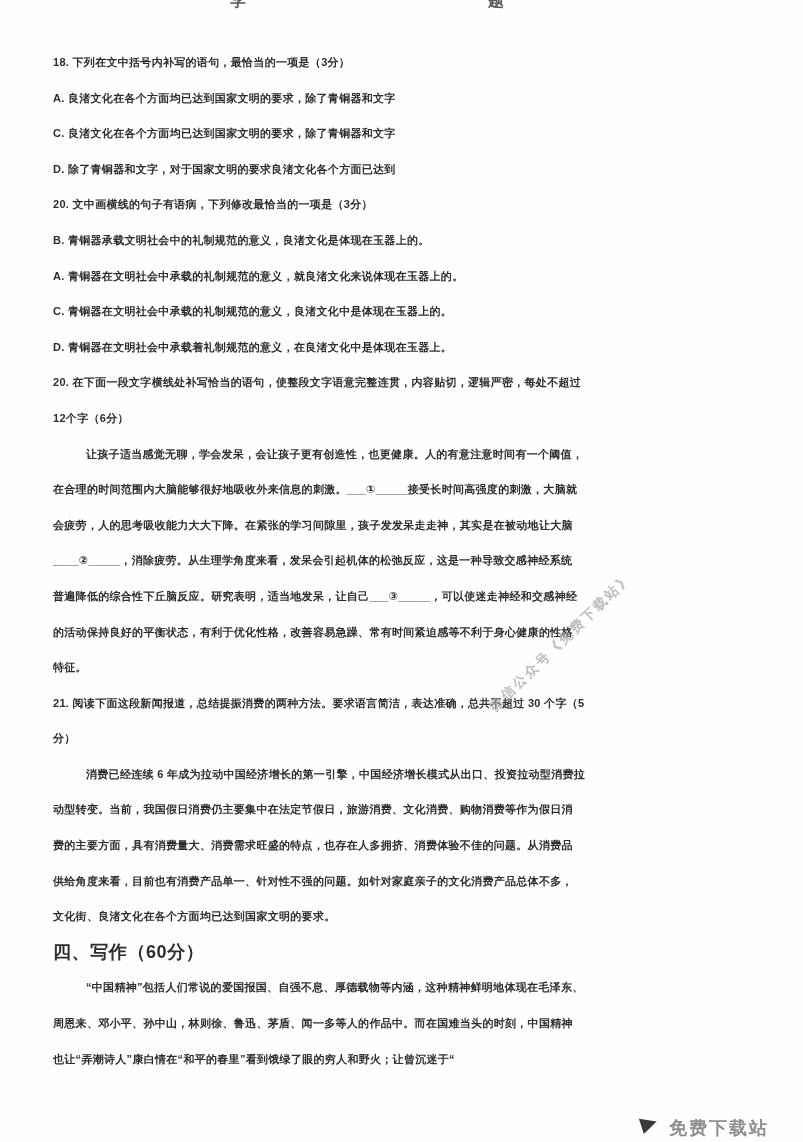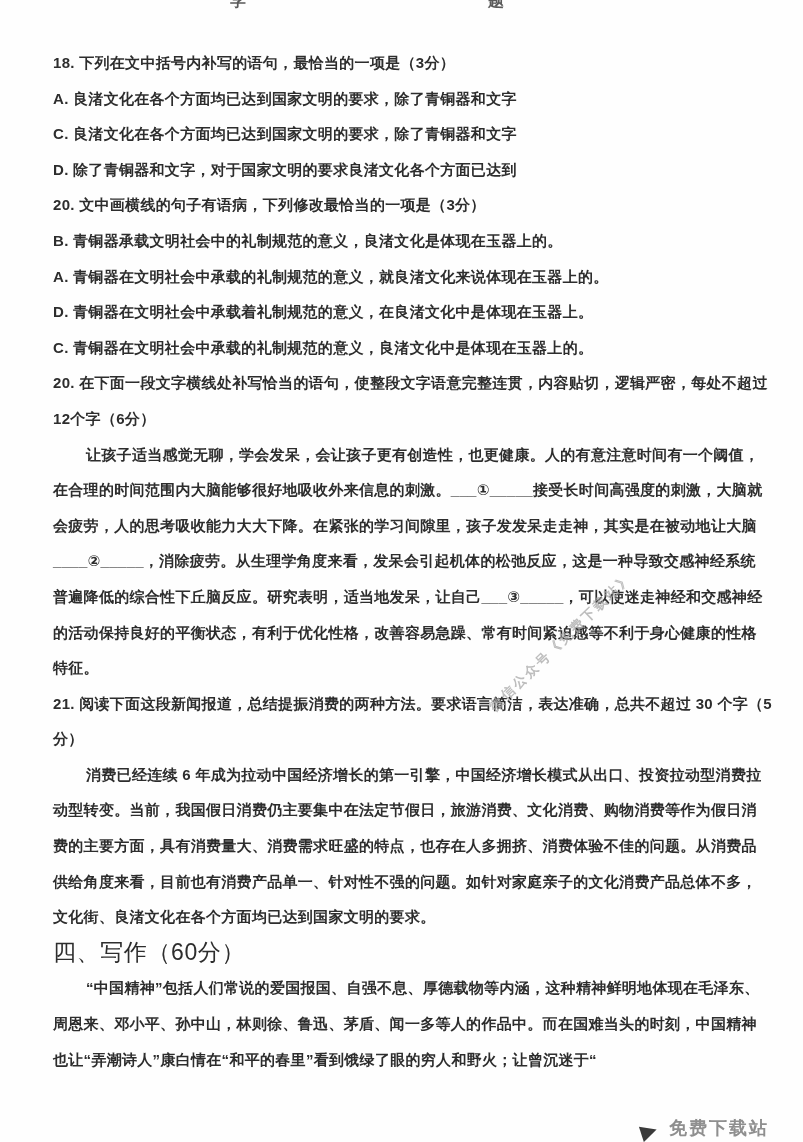--- a/index.html
+++ b/index.html
@@ -22,48 +22,48 @@
     overflow:hidden;
   }
   .top-frag {
     position:absolute; top:-9px;
     font-size:16px; font-weight:600; color:#5a5a5a;
   }
   .doc {
     position:absolute; left:53px; top:45px; width:700px;
   }
   .line {
-    font-size:15px;
+    font-size:11px;
     font-weight:600;
     line-height:35.6px;
     height:35.6px;
     white-space:nowrap;
     letter-spacing:0.3px;
     color:#2d2d2d;
   }
   .indent { padding-left:33px; }
-  .section { font-weight:400; font-size:23px; letter-spacing:0.6px; }
+  .section { font-weight:700; font-size:18px; letter-spacing:0.6px; }
   .watermark {
     position:absolute;
     left:492px; top:700px;
     width:260px;
     transform:rotate(-44deg);
     transform-origin:0 50%;
     font-size:13.5px;
     font-weight:600;
     letter-spacing:2.5px;
     color:#a8a8a8;
     opacity:0.75;
     white-space:nowrap;
     pointer-events:none;
   }
   .footer-logo {
     position:absolute;
     right:34px; bottom:2px;
-    display:flex; align-items:flex-end; gap:12px;margin-top:32px;
+    display:flex; align-items:flex-start; gap:12px;margin-top:32px;
   }
   .pointer-icon {
     width:0; height:0;
     border-left:16px solid #3a3a3a;
     border-top:8px solid transparent;
     border-bottom:8px solid transparent;
     transform:rotate(-18deg);
     display:inline-block;
   }
   .site-label {
@@ -84,22 +84,22 @@
   </div>
 
   <div class="doc">
     <div class="line">18. 下列在文中括号内补写的语句，最恰当的一项是（3分）</div>
     <div class="line">A. 良渚文化在各个方面均已达到国家文明的要求，除了青铜器和文字</div>
     <div class="line">C. 良渚文化在各个方面均已达到国家文明的要求，除了青铜器和文字</div>
     <div class="line">D. 除了青铜器和文字，对于国家文明的要求良渚文化各个方面已达到</div>
     <div class="line">20. 文中画横线的句子有语病，下列修改最恰当的一项是（3分）</div>
     <div class="line">B. 青铜器承载文明社会中的礼制规范的意义，良渚文化是体现在玉器上的。</div>
     <div class="line">A. 青铜器在文明社会中承载的礼制规范的意义，就良渚文化来说体现在玉器上的。</div>
+    <div class="line">C. 青铜器在文明社会中承载的礼制规范的意义，良渚文化中是体现在玉器上的。</div>
     <div class="line">D. 青铜器在文明社会中承载着礼制规范的意义，在良渚文化中是体现在玉器上。</div>
-    <div class="line">C. 青铜器在文明社会中承载的礼制规范的意义，良渚文化中是体现在玉器上的。</div>
     <div class="line">20. 在下面一段文字横线处补写恰当的语句，使整段文字语意完整连贯，内容贴切，逻辑严密，每处不超过</div>
     <div class="line">12个字（6分）</div>
     <div class="line indent">让孩子适当感觉无聊，学会发呆，会让孩子更有创造性，也更健康。人的有意注意时间有一个阈值，</div>
     <div class="line">在合理的时间范围内大脑能够很好地吸收外来信息的刺激。___①_____接受长时间高强度的刺激，大脑就</div>
     <div class="line">会疲劳，人的思考吸收能力大大下降。在紧张的学习间隙里，孩子发发呆走走神，其实是在被动地让大脑</div>
     <div class="line">____②_____，消除疲劳。从生理学角度来看，发呆会引起机体的松弛反应，这是一种导致交感神经系统</div>
     <div class="line">普遍降低的综合性下丘脑反应。研究表明，适当地发呆，让自己___③_____，可以使迷走神经和交感神经</div>
     <div class="line">的活动保持良好的平衡状态，有利于优化性格，改善容易急躁、常有时间紧迫感等不利于身心健康的性格</div>
     <div class="line">特征。</div>
     <div class="line">21. 阅读下面这段新闻报道，总结提振消费的两种方法。要求语言简洁，表达准确，总共不超过 30 个字（5</div>

